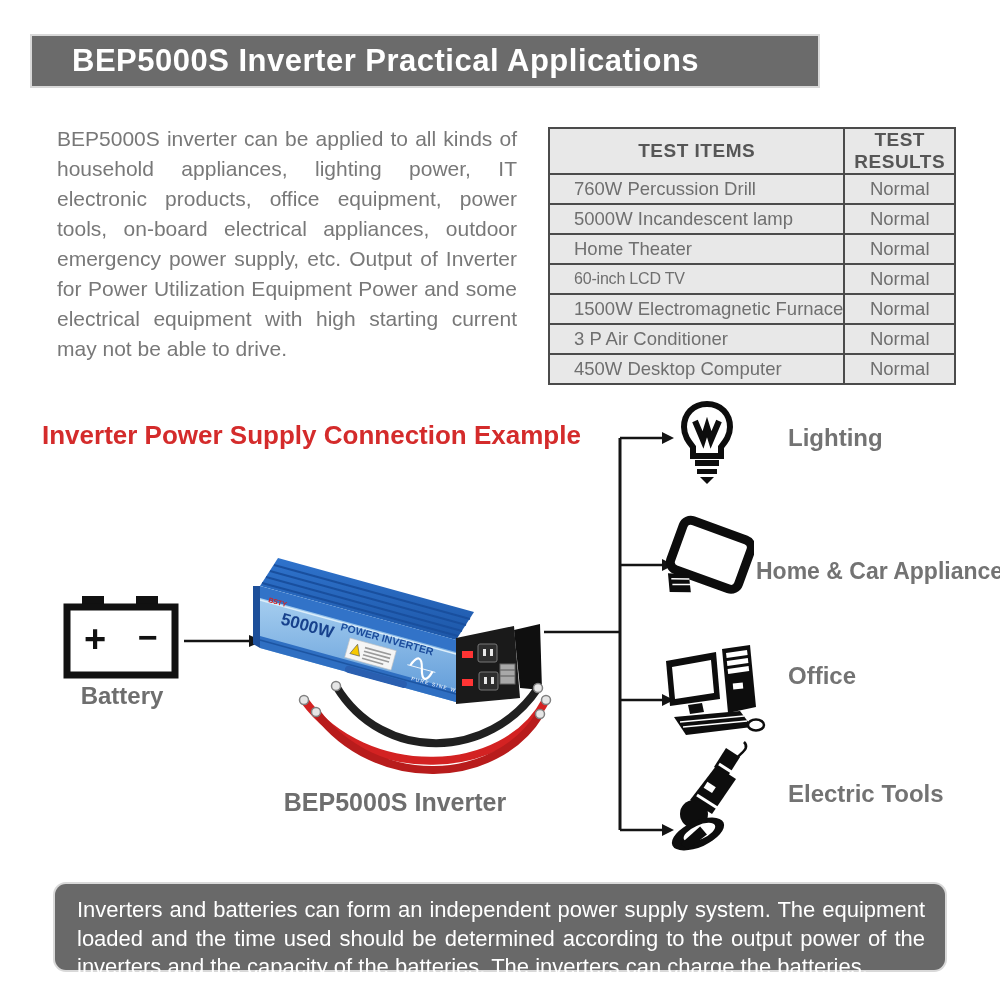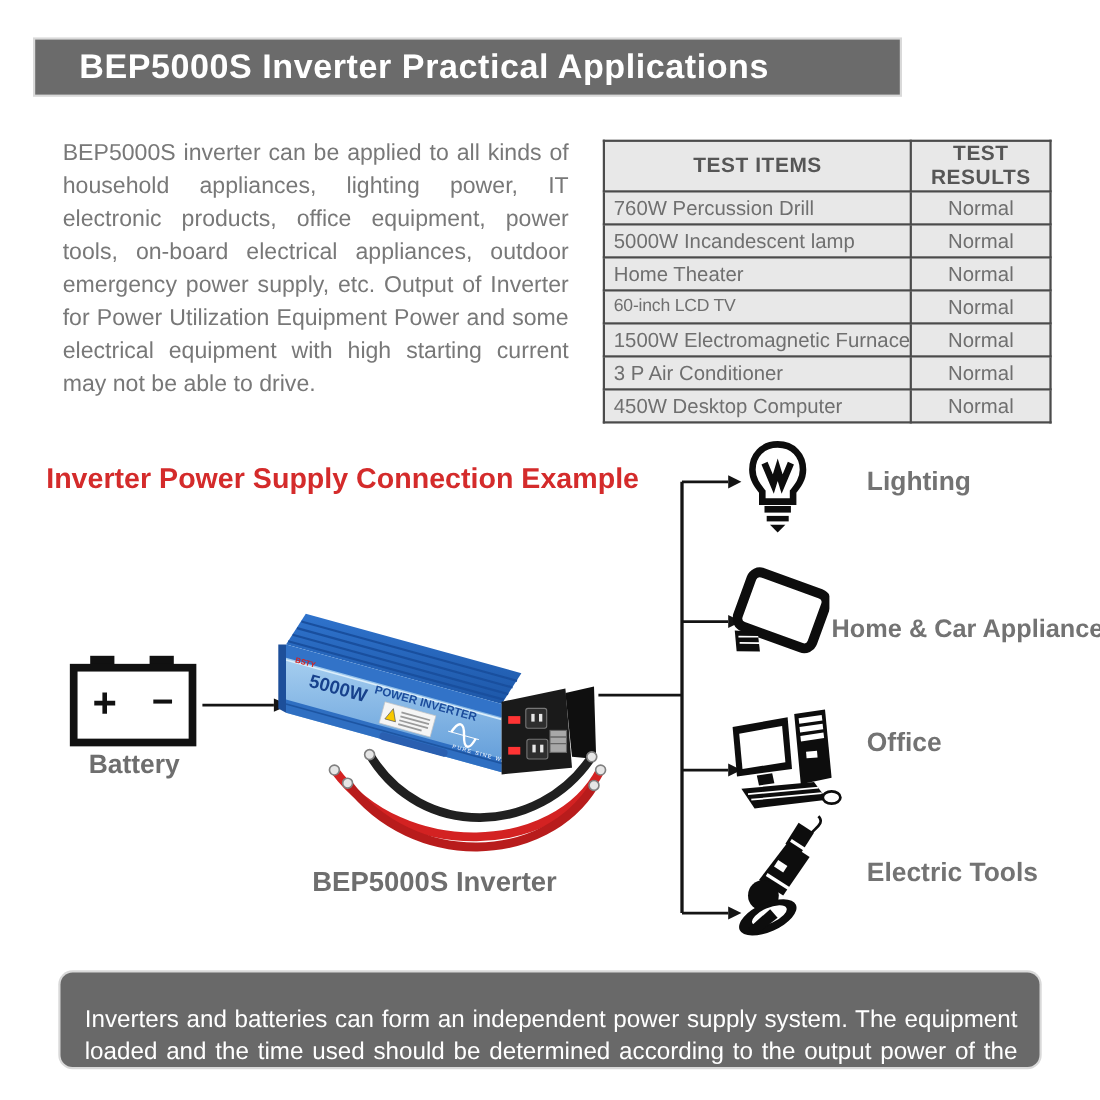--- a/index.html
+++ b/index.html
@@ -16,37 +16,37 @@
   .intro { position:absolute; left:57px; top:124px; width:460px; font-size:21px;
     line-height:30px; color:#787878; text-align:justify; }
 
   
   .test-table { position:absolute; left:548px; top:127px; width:408px;
     border-collapse:collapse; background:#e8e8e8; }
   .test-table th, .test-table td { border:2px solid #4b4b4b; }
   .test-table th { height:28px; font-size:19px; font-weight:bold; color:#565656;
     text-align:center; letter-spacing:0.5px; }
   .test-table td { height:30px; font-size:18.5px; color:#6f6f6f; }
-  .test-table td.cell-item { width:248px; padding-left:8px; text-align:left; white-space:nowrap; }
+  .test-table td.cell-item { width:248px; padding-left:24px; text-align:left; white-space:nowrap; }
   .test-table td.cell-result { width:160px; text-align:center; }
   .test-table tr:nth-child(5) td.cell-item { font-size:16px; letter-spacing:-0.2px; }
 
   
   .section-heading { position:absolute; left:42px; top:420px; font-size:26px;
     font-weight:bold; color:#d42b2b; white-space:nowrap; }
 
   
   .abs { position:absolute; }
   .diagram-label { position:absolute; font-weight:bold; color:#6e6e6e; font-size:24px; white-space:nowrap; }
   .load-label { position:absolute; font-weight:bold; color:#737373; font-size:24px; white-space:nowrap; }
 
   
   .footer-banner { position:absolute; left:55px; top:884px; width:890px; height:86px;
     background:#696969; border-radius:11px; box-shadow:0 0 0 2px #d9d9d9;
-    padding:29px 20px 12px 22px; }
+    padding:12px 20px 12px 22px; }
   .footer-banner p { color:#ffffff; font-size:22px; line-height:28.5px; text-align:justify; }
 </style>
 </head>
 <body>
 
 <div class="page">
 
   <div class="title-banner">
     <span>BEP5000S Inverter Practical Applications</span>
   </div>

